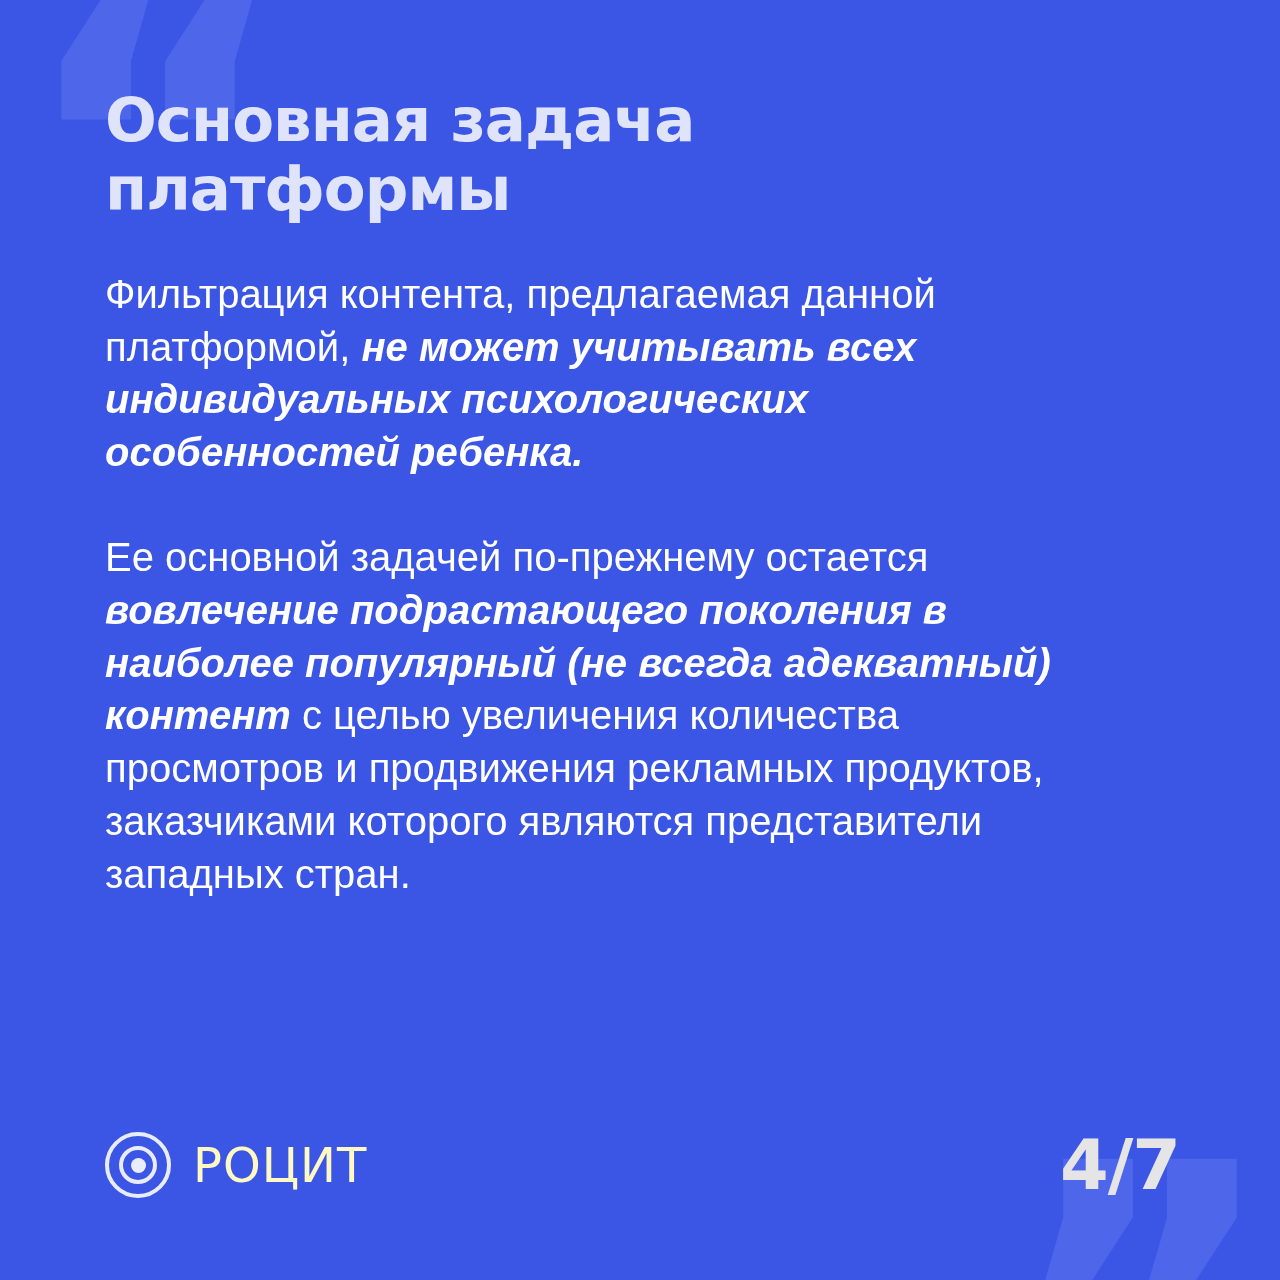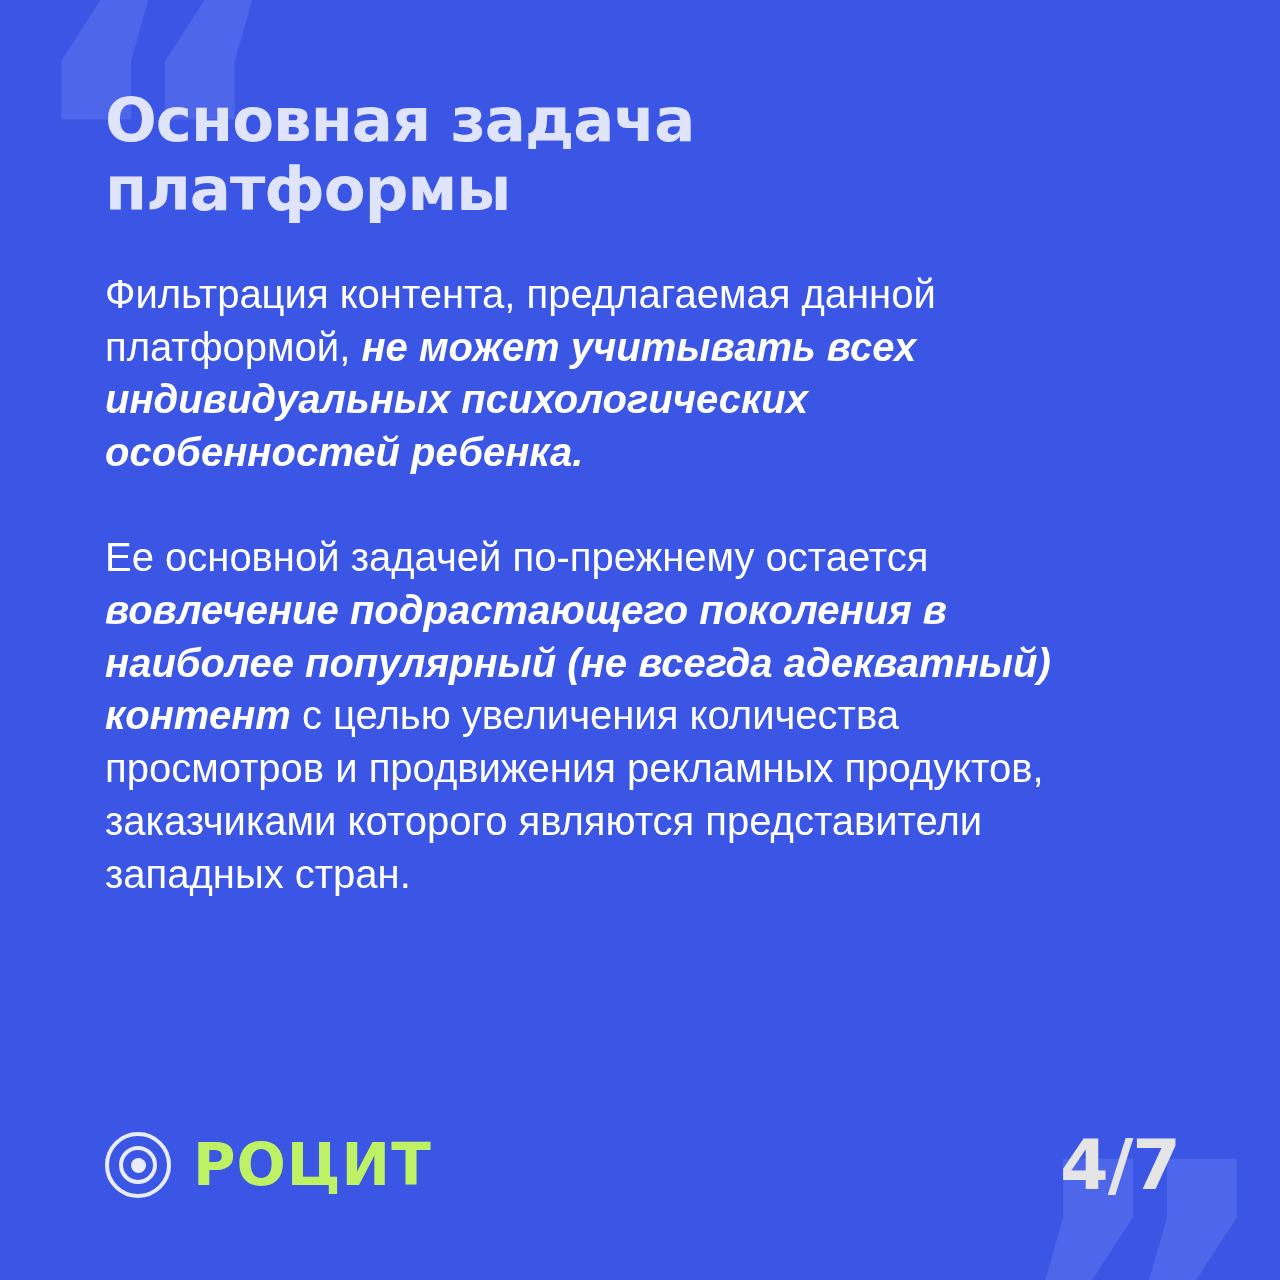--- a/index.html
+++ b/index.html
@@ -122,24 +122,24 @@
     box-sizing: border-box;
   }
   .logo-dot {
     width: 15px;
     height: 15px;
     border-radius: 50%;
     background: #E8ECFD;
   }
   .brand-name {
     font-family: "DejaVu Sans", sans-serif;
-    font-size: 58px;
-    font-weight: 700;
+    font-size: 48px;
+    font-weight: 400;
     letter-spacing: 1px;
-    color: #bef264;
+    color: #fef9c3;
   }
   .page-counter {
     font-family: "DejaVu Sans", sans-serif;
     font-size: 70px;
     font-weight: 700;
     color: #e5e5e5;
     letter-spacing: -1px;
   }
 </style>
 </head>

